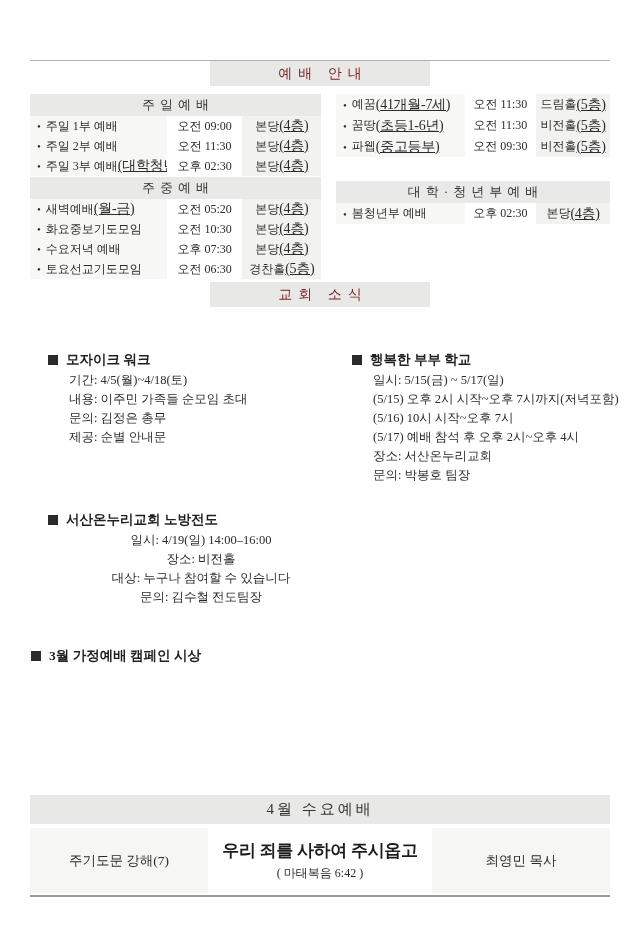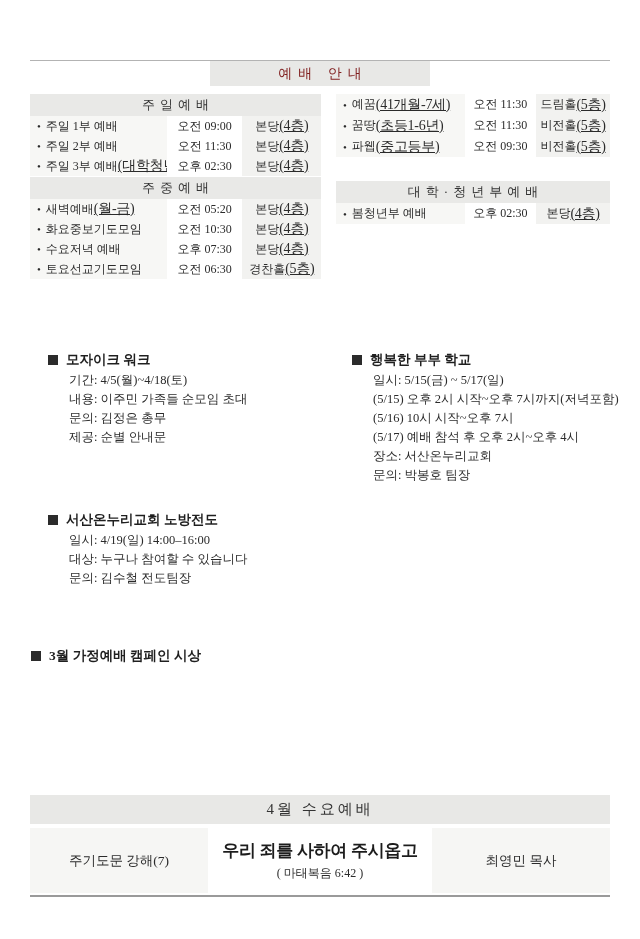--- a/index.html
+++ b/index.html
@@ -215,20 +215,23 @@
           </div>
           <div class="cell c-time">오후 02:30</div>
           <div class="cell c-place">
             <span>본당</span>
             <span class="note">(4층)</span>
           </div>
         </div>
       </div>
   </div>
 
+  <div class="sec-box" style="top:282px;">
+    <span>교회 소식</span>
+  </div>
 
   <div class="ann" style="left:48px; top:350px; width:285px;">
     <div class="ann-title">
       <span class="sq"></span>
       <span>모자이크 워크</span>
     </div>
     <div class="ann-lines">
 
     <div>기간: 4/5(월)~4/18(토)</div>
         <div>내용: 이주민 가족들 순모임 초대</div>
@@ -246,28 +249,29 @@
 
     <div>일시: 5/15(금) ~ 5/17(일)</div>
         <div>(5/15) 오후 2시 시작~오후 7시까지(저녁포함)</div>
         <div>(5/16) 10시 시작~오후 7시</div>
         <div>(5/17) 예배 참석 후 오후 2시~오후 4시</div>
         <div>장소: 서산온누리교회</div>
         <div>문의: 박봉호 팀장</div>
       </div>
   </div>
 
-  <div class="ann" style="left:48px; top:510px; width:285px;">
+  <div class="ann" style="left:48px; top:510px; width:285px;text-align:center;">
     <div class="ann-title">
       <span class="sq"></span>
       <span>서산온누리교회 노방전도</span>
     </div>
     <div class="ann-lines">
 
     <div>일시: 4/19(일) 14:00–16:00</div>
+        <div>장소: 비전홀</div>
         <div>대상: 누구나 참여할 수 있습니다</div>
         <div>문의: 김수철 전도팀장</div>
       </div>
   </div>
 
   <div class="ann ann-campaign" style="left:13px; top:646px;">
     <div class="ann-title">
       <span class="sq"></span>
       <span>3월 가정예배 캠페인 시상</span>
     </div>

